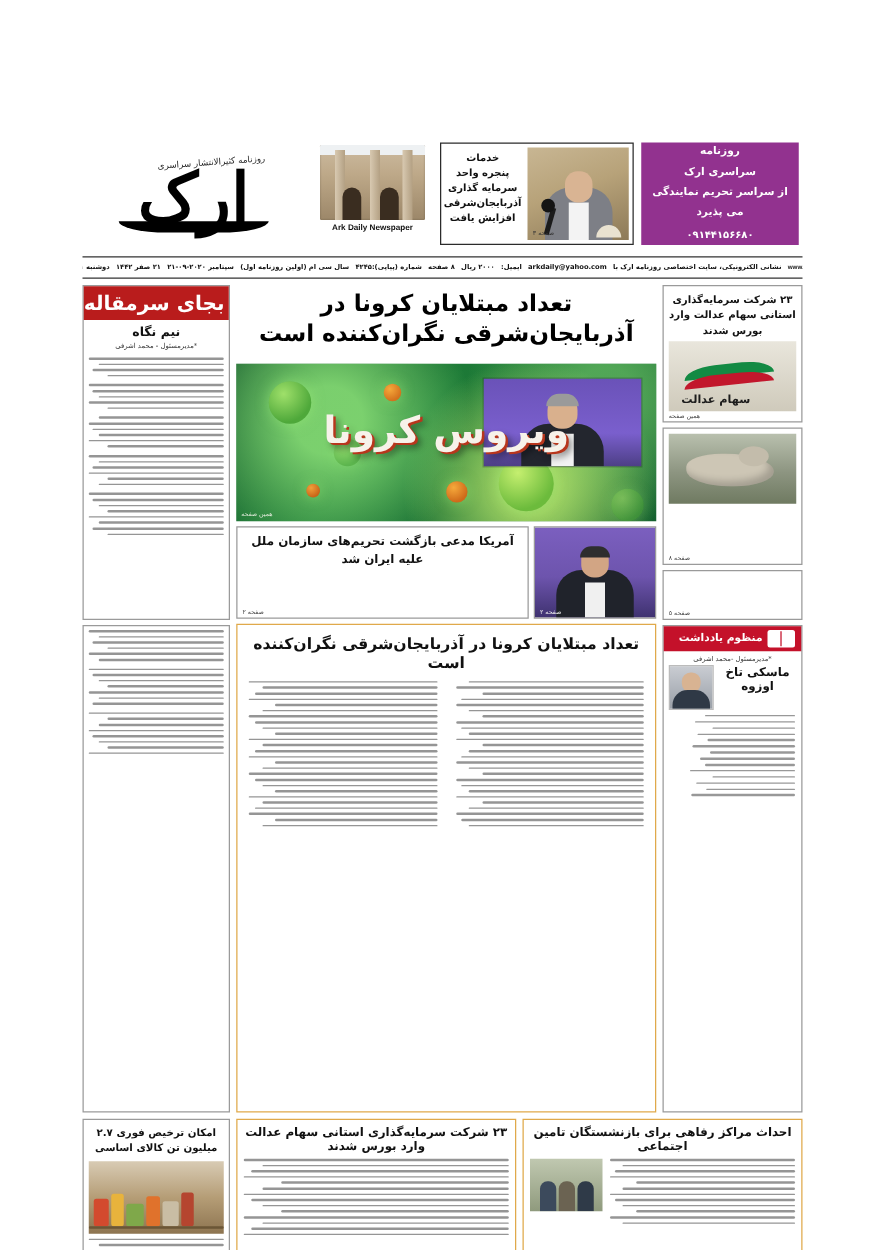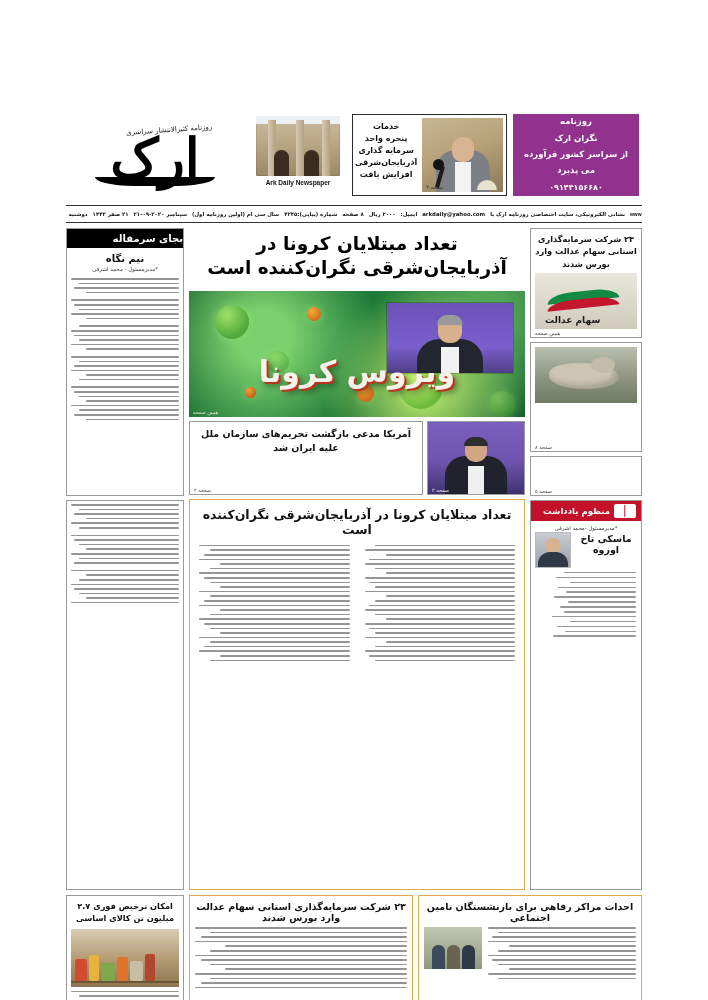--- a/index.html
+++ b/index.html
@@ -209,23 +209,23 @@
     height:662px;
   }
   .col-right{flex:0 0 118px;display:flex;flex-direction:column;gap:4px;}
   .col-center{flex:1;display:flex;flex-direction:column;gap:4px;}
   .col-left{flex:0 0 112px;display:flex;flex-direction:column;gap:4px;}
 
   .box{border:1px solid #9a9a9a;box-sizing:border-box;background:#fff;}
 
   
   .edit-header{
-    background:#000000;color:#fff;
-    font-size:10px;font-weight:700;
-    text-align:right;
+    background:#b91c1c;color:#fff;
+    font-size:16px;font-weight:700;
+    text-align:left;
     padding:4px 0;
   }
   .edit-sub{
     text-align:center;font-size:10px;font-weight:700;
     padding:5px 0 2px;
   }
   .edit-byline{
     text-align:center;font-size:5.5px;color:#333;padding-bottom:3px;
   }
   .fauxtext{
@@ -293,21 +293,21 @@
   }
   .hero .inset .phead{
     position:absolute;left:50%;bottom:30px;transform:translateX(-50%);
     width:24px;height:26px;background:#d9b08d;border-radius:11px;
   }
   .hero .inset .phair{
     position:absolute;left:50%;bottom:48px;transform:translateX(-50%);
     width:26px;height:10px;background:#9a9a9a;border-radius:12px 12px 0 0;
   }
   .hero-title{
-    position:absolute;left:0;right:0;top:63px;
+    position:absolute;left:0;right:0;top:36px;
     text-align:center;
     font-size:30px;
     font-weight:700;
     color:#f7f2ea;
     text-shadow:2px 2px 0 #b8361d, 4px 4px 6px rgba(0,0,0,.45);
     letter-spacing:-1px;
   }
   .hero-ref{
     position:absolute;left:4px;bottom:2px;
     font-size:5px;color:#dfe9d8;
@@ -554,22 +554,22 @@
           <div class="head"></div>
           <div class="mic"></div>
           <div class="mic-head"></div>
           <div class="flower"></div>
           <div class="promo-pageref">صفحه ۳</div>
         </div>
       </div>
 
       <div class="ad-purple">
         <div>روزنامه</div>
-        <div>نگران ارک</div>
-        <div>از سراسر کشور فرآورده</div>
+        <div>سراسری ارک</div>
+        <div>از سراسر تحریم نمایندگی</div>
         <div>می پذیرد</div>
         <div class="phone">۰۹۱۴۴۱۵۶۶۸۰</div>
       </div>
     </div>
 
     <div class="infobar">
       <span class="site">www.rouznameark.com</span>
       <span>نشانی الکترونیکی، سایت اختصاصی روزنامه ارک با</span>
       <span>arkdaily@yahoo.com</span>
       <span>ایمیل:</span>

